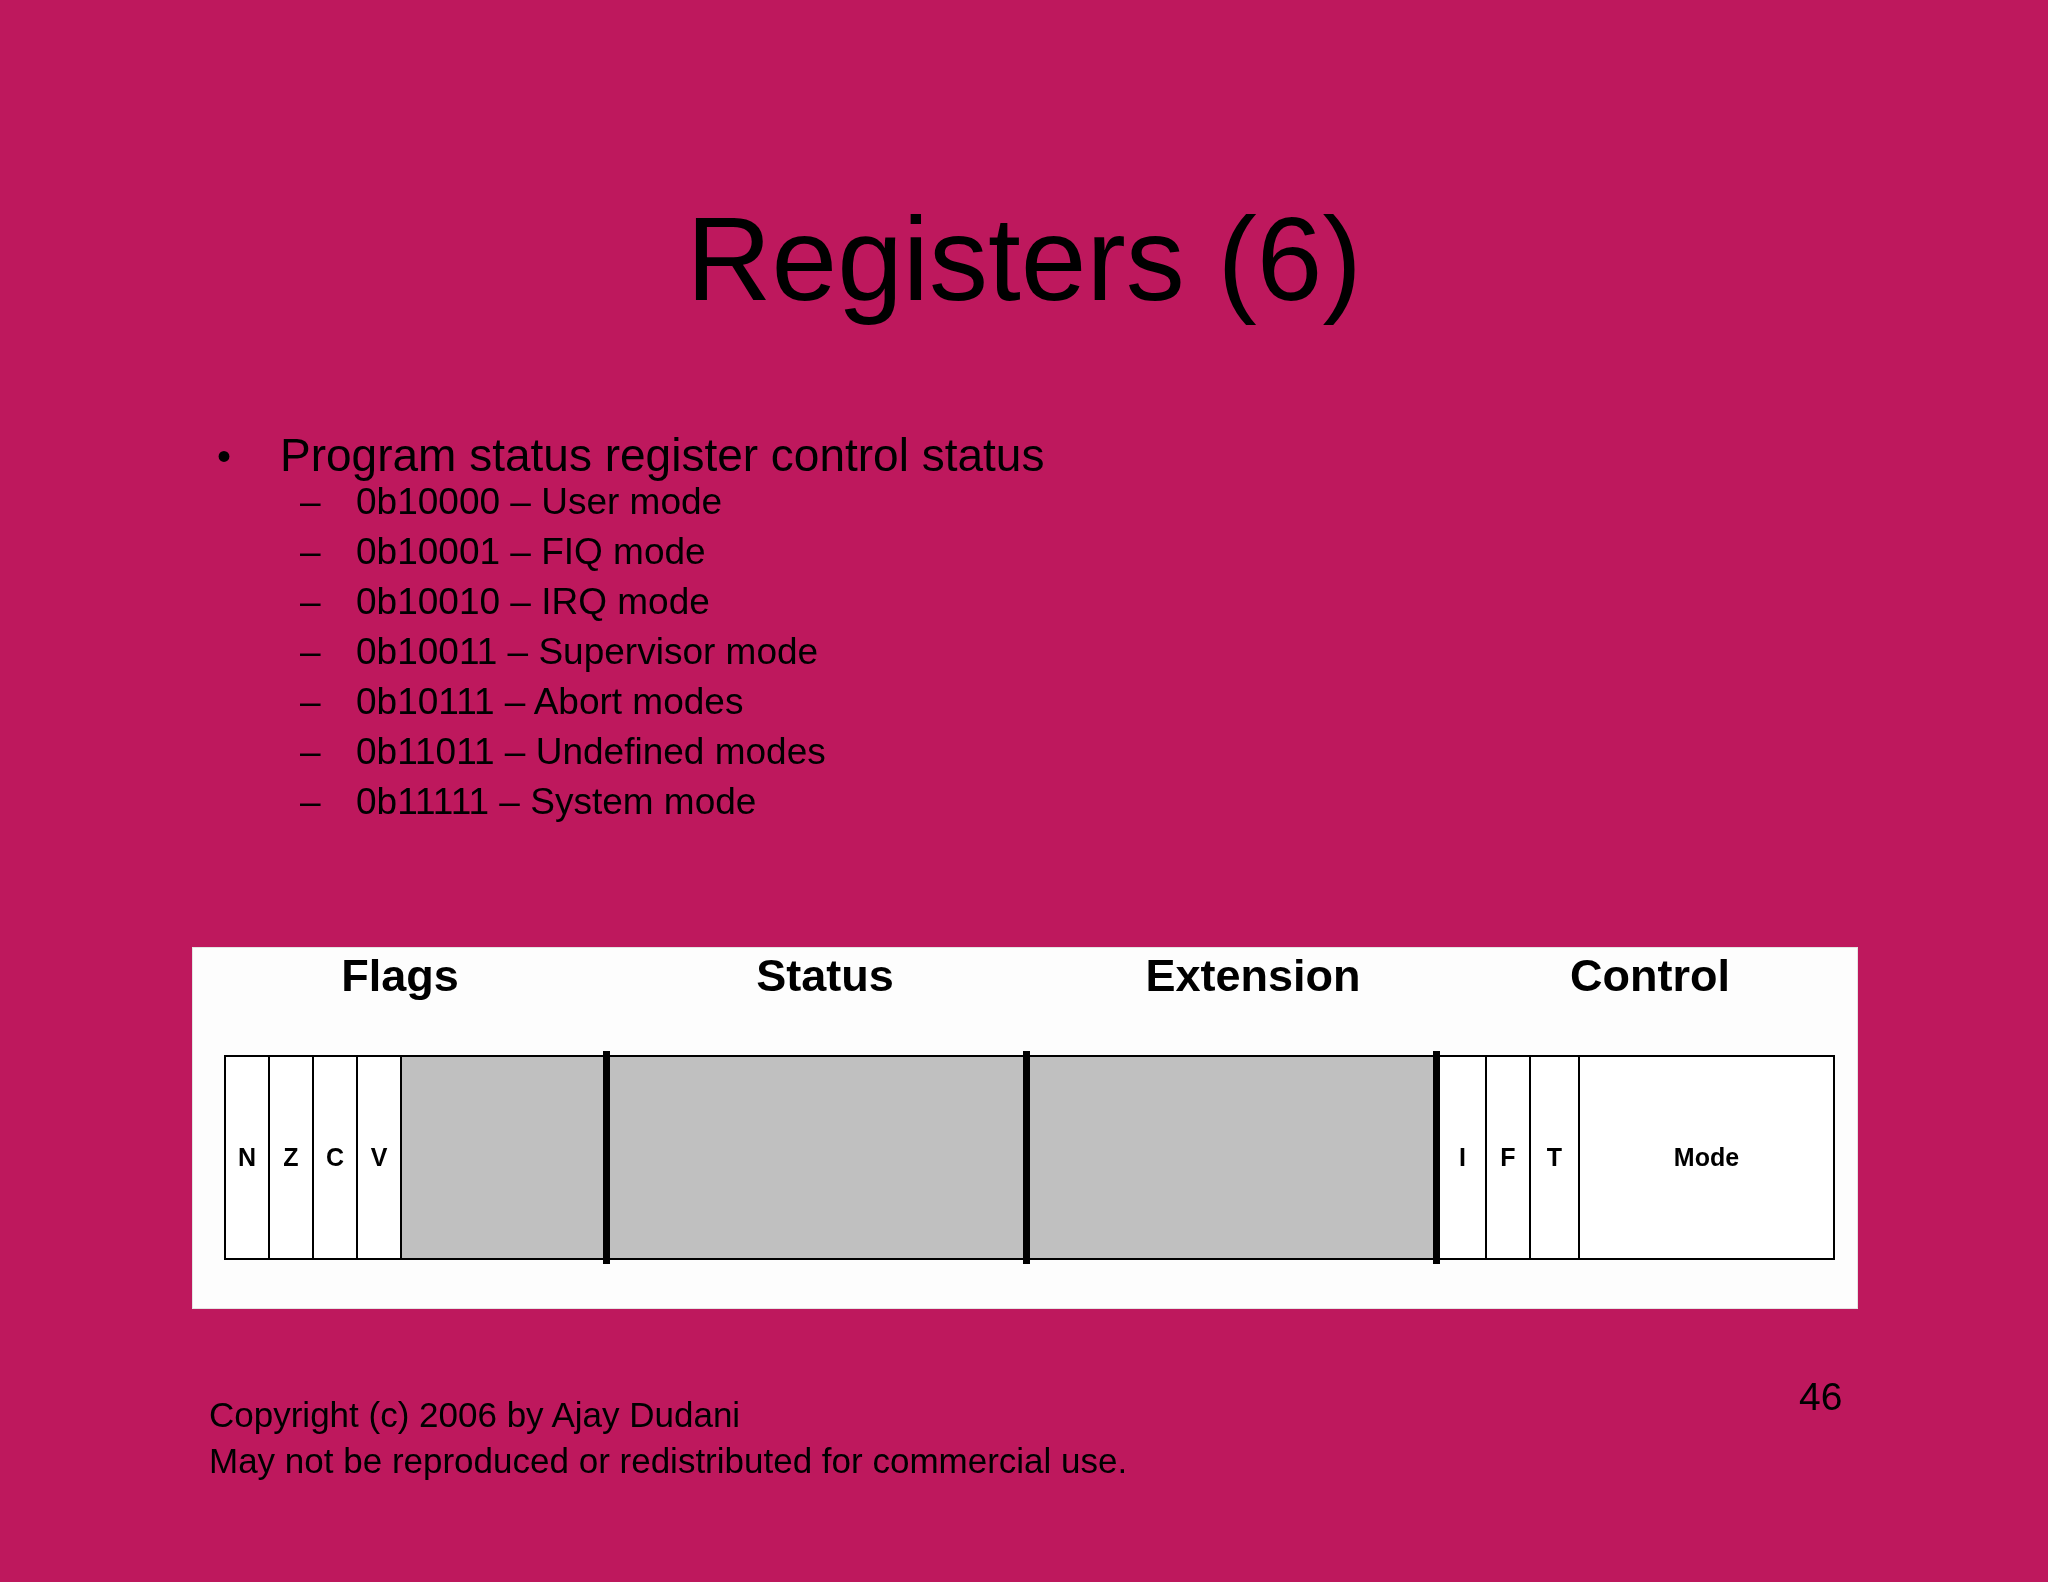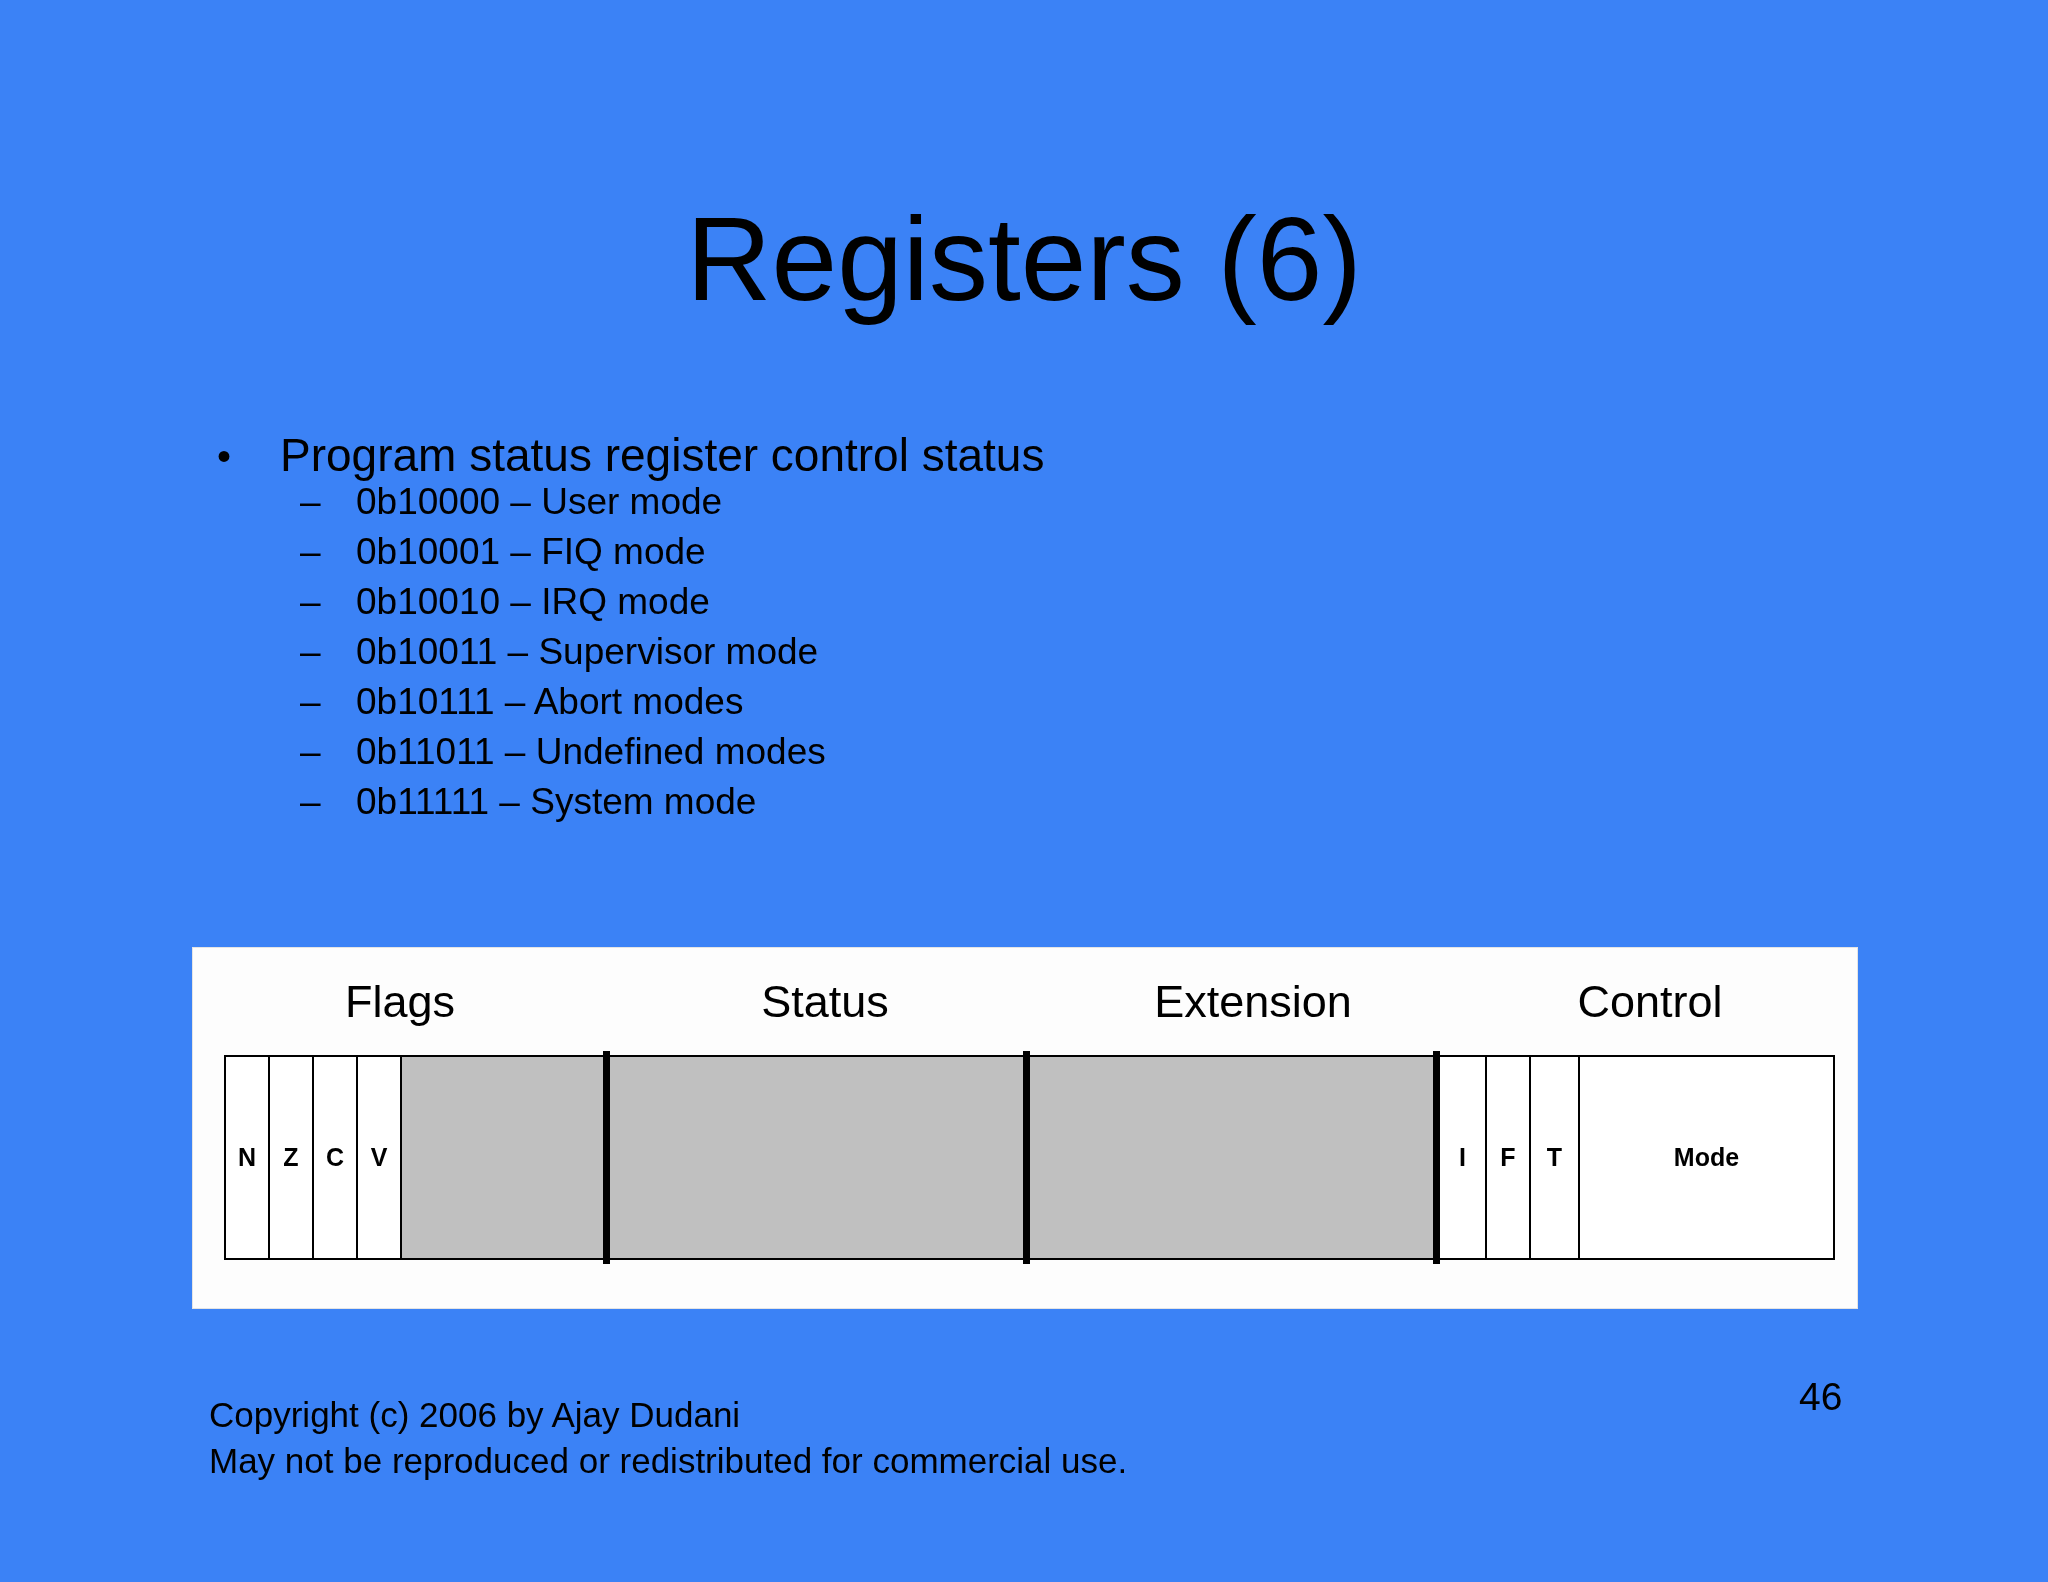--- a/index.html
+++ b/index.html
@@ -1,20 +1,20 @@
 <!DOCTYPE html>
 <html><head>
 <meta charset="utf-8">
 <style>
   html, body { margin: 0; padding: 0; background: #ffffff; }
   .slide {
     position: relative;
     width: 2048px;
     height: 1582px;
-    background: #3b82f6;
+    background: #be185d;
     font-family: "Liberation Sans", sans-serif;
     color: #000000;
     overflow: hidden;
   }
 
   
   .title {
     position: absolute;
     top: 192px;
     left: 0;
@@ -53,25 +53,26 @@
     width: 1666px;
     height: 362px;
     background: #fdfdfd;
     border: 1px solid #e4e4e4;
     box-sizing: border-box;
   }
 
   
   .section-label {
     position: absolute;
-    top: 977px;
+    top: 951px;
     transform: translateX(-50%);
     font-size: 45px;
     line-height: 1.1;
     white-space: nowrap;
+    font-weight: bold;
   }
   .lbl-flags     { left: 400px; }
   .lbl-status    { left: 825px; }
   .lbl-extension { left: 1253px; }
   .lbl-control   { left: 1650px; }
 
   
   .register-bar {
     position: absolute;
     left: 224px;

